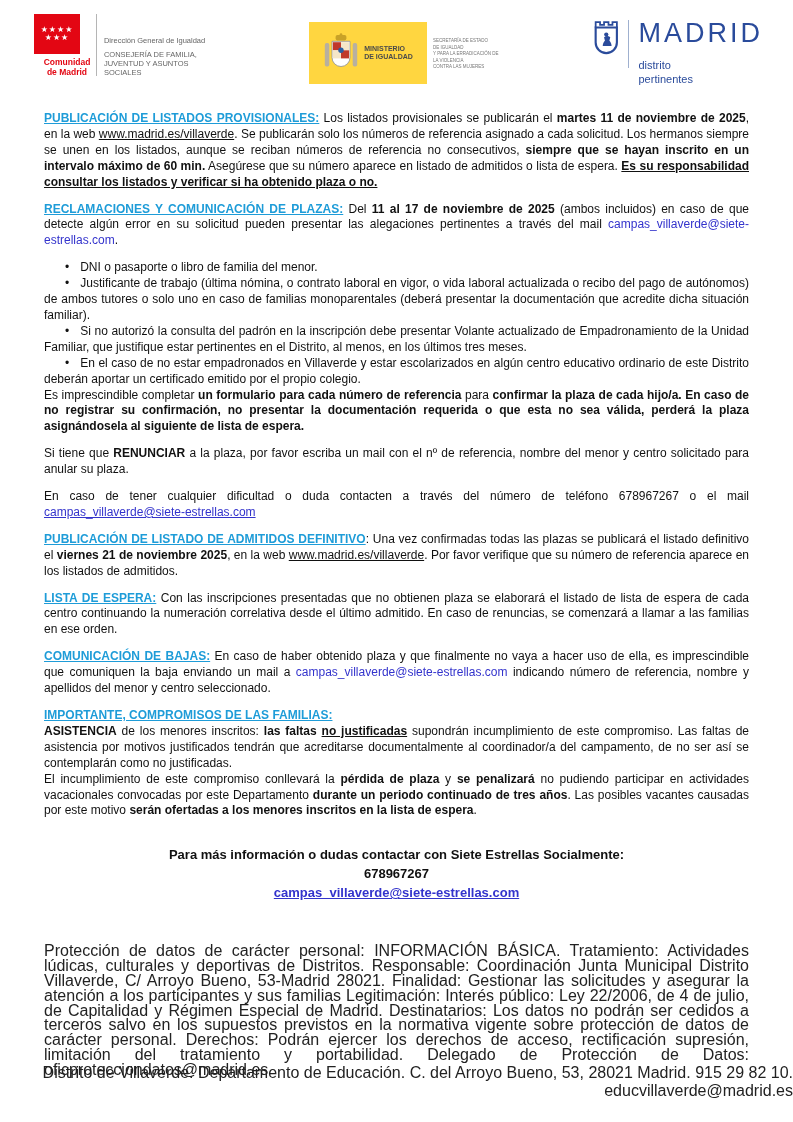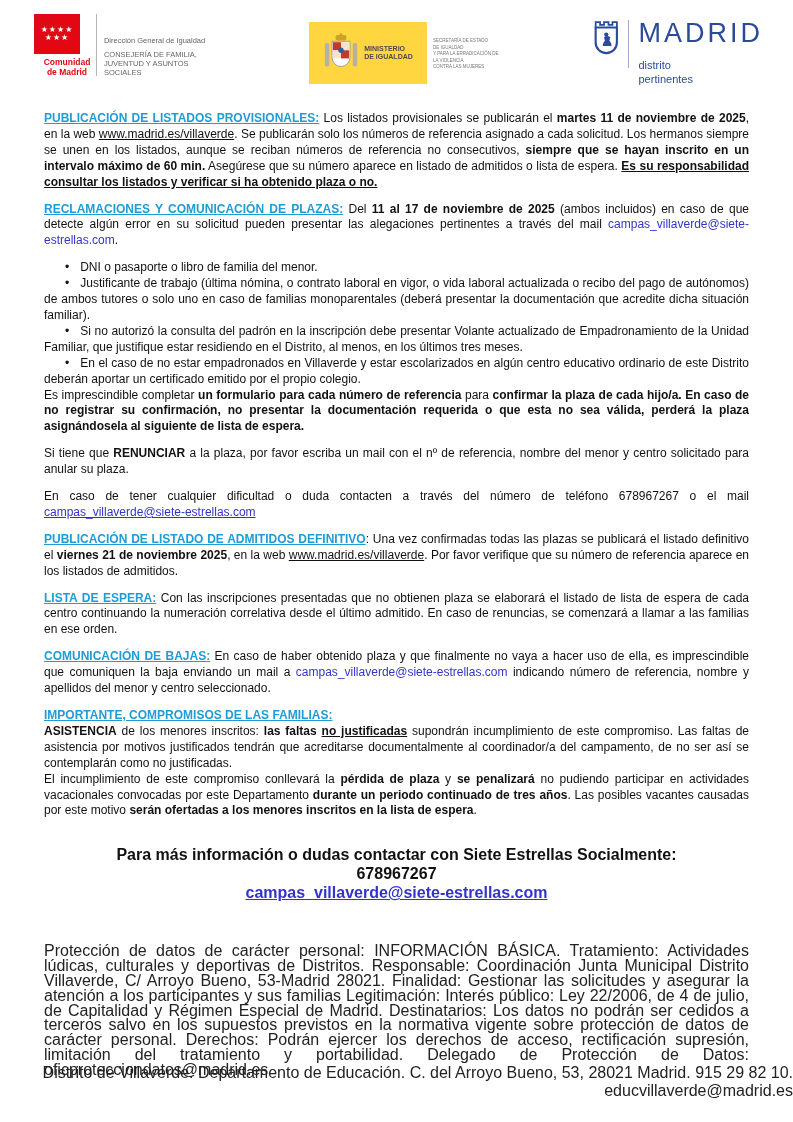--- a/index.html
+++ b/index.html
@@ -50,21 +50,21 @@
   .b  { font-weight:bold; }
   .bu { font-weight:bold; text-decoration:underline; }
   .u  { text-decoration:underline; }
   .link  { color:#3333cc; }
   .linku { color:#3333cc; text-decoration:underline; }
   .red { color:#f00; }
   .block { display:block; }
   .bullet { text-indent:21px; margin:0; }
   .dot { margin-right:11px; }
 
-  .contact { text-align:center; font-weight:bold; font-size:16px; line-height:19px; margin-top:26px; }
+  .contact { text-align:center; font-weight:bold; font-size:13px; line-height:19px; margin-top:26px; }
   .contact .linku { font-weight:bold; }
 
   .privacy { margin:42px 44px 0; font-size:16px; line-height:14.8px; text-align:justify; color:#222; }
   .footer-line { position:absolute; left:16px; right:0; bottom:22px; text-align:right;
     font-size:16px; color:#222; }
 </style>
 </head>
 <body>
 
 <div class="page">
@@ -138,21 +138,21 @@
 
   <div class="content">
 
     <p class="para"><span class="head">PUBLICACIÓN DE LISTADOS PROVISIONALES:</span><span> Los listados provisionales se publicarán el </span><span class="b">martes 11 de noviembre de 2025</span><span>, en la web </span><span class="u">www.madrid.es/villaverde</span><span>. Se publicarán solo los números de referencia asignado a cada solicitud. Los hermanos siempre se unen en los listados, aunque se reciban números de referencia no consecutivos, </span><span class="b">siempre que se hayan inscrito en un intervalo máximo de 60 min.</span><span> Asegúrese que su número aparece en listado de admitidos o lista de espera. </span><span class="bu">Es su responsabilidad consultar los listados y verificar si ha obtenido plaza o no.</span></p>
 
     <p class="para"><span class="head">RECLAMACIONES Y COMUNICACIÓN DE PLAZAS:</span><span> Del </span><span class="b">11 al 17 de noviembre de 2025</span><span> (ambos incluidos) en caso de que detecte algún error en su solicitud pueden presentar las alegaciones pertinentes a través del mail </span><span class="link">campas_villaverde@siete-estrellas.com</span><span>.</span></p>
 
 
     <p class="bullet"><span class="dot">•</span><span>DNI o pasaporte o libro de familia del menor.</span></p>
     <p class="bullet"><span class="dot">•</span><span>Justificante de trabajo (última nómina, o contrato laboral en vigor, o vida laboral actualizada o recibo del pago de autónomos) de ambos tutores o solo uno en caso de familias monoparentales (deberá presentar la documentación que acredite dicha situación familiar).</span></p>
-    <p class="bullet"><span class="dot">•</span><span>Si no autorizó la consulta del padrón en la inscripción debe presentar Volante actualizado de Empadronamiento de la Unidad Familiar, que justifique estar residiendo en el Distrito, al menos, en los últimos tres meses.</span></p>
+    <p class="bullet"><span class="dot">•</span><span>Si no autorizó la consulta del padrón en la inscripción debe presentar Volante actualizado de Empadronamiento de la Unidad Familiar, que justifique estar pertinentes en el Distrito, al menos, en los últimos tres meses.</span></p>
     <p class="bullet"><span class="dot">•</span><span>En el caso de no estar empadronados en Villaverde y estar escolarizados en algún centro educativo ordinario de este Distrito deberán aportar un certificado emitido por el propio colegio.</span></p>
 
     <p class="para"><span>Es imprescindible completar </span><span class="b">un formulario para cada número de referencia</span><span> para </span><span class="b">confirmar la plaza de cada hijo/a. En caso de no registrar su confirmación, no presentar la documentación requerida o que esta no sea válida, perderá la plaza asignándosela al siguiente de lista de espera.</span></p>
 
     <p class="para"><span>Si tiene que </span><span class="b">RENUNCIAR</span><span> a la plaza, por favor escriba un mail con el nº de referencia, nombre del menor y centro solicitado para anular su plaza.</span></p>
 
     <p class="para"><span>En caso de tener cualquier dificultad o duda contacten a través del número de teléfono 678967267 o el mail </span><span class="linku">campas_villaverde@siete-estrellas.com</span></p>
 
     <p class="para"><span class="head">PUBLICACIÓN DE LISTADO DE ADMITIDOS DEFINITIVO</span><span>: Una vez confirmadas todas las plazas se publicará el listado definitivo el </span><span class="b">viernes 21 de noviembre 2025</span><span>, en la web </span><span class="u">www.madrid.es/villaverde</span><span>. Por favor verifique que su número de referencia aparece en los listados de admitidos.</span></p>
 

